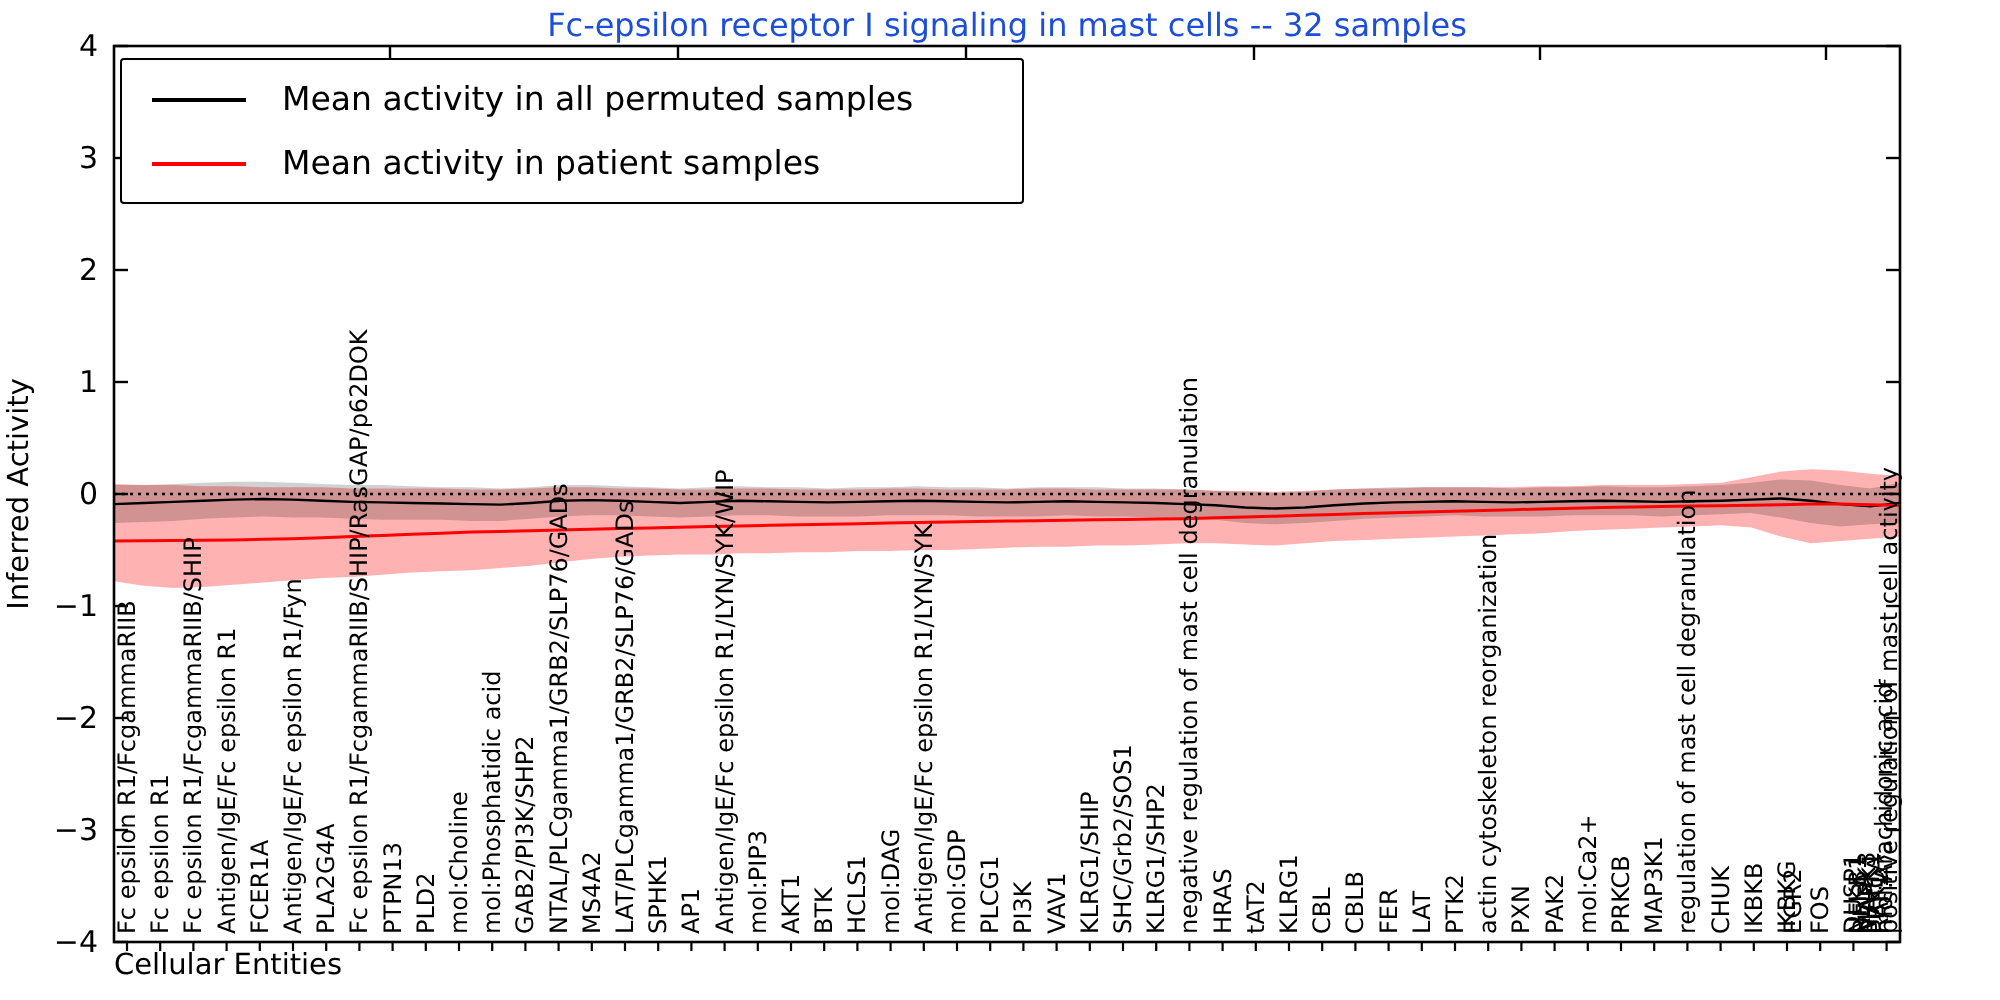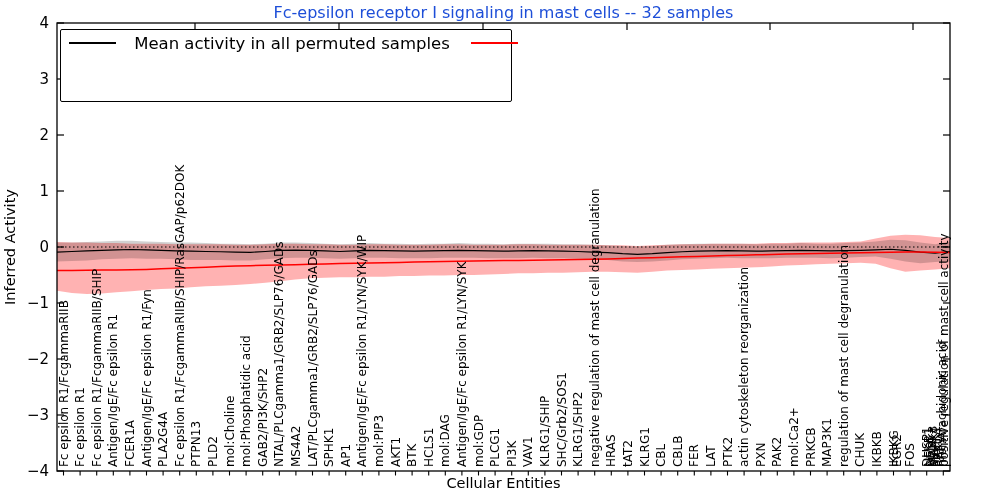--- a/index.html
+++ b/index.html
@@ -9,27 +9,27 @@
   }
   .title{
     position:absolute;left:57px;top:3px;width:893px;text-align:center;
     font-size:16px;color:#1d4ed8;white-space:nowrap;
   }
   .ylabel{
     position:absolute;left:-64px;top:238px;width:150px;height:18px;
     transform:rotate(-90deg);text-align:center;font-size:14.5px;color:#000;
   }
   .xlabel{
-    position:absolute;left:57px;top:475px;width:893px;text-align:center;
+    position:absolute;left:57px;top:475px;width:893px;
     font-size:14.5px;color:#000;
   }
   .legend{
     position:absolute;left:60px;top:29px;width:450px;height:71px;
     border:1px solid #000;border-radius:2px;background:#fff;z-index:5;
-    display:flex;flex-direction:row;justify-content:center;gap:6px;
+    display:flex;flex-direction:column;justify-content:center;gap:6px;
   }
   .legend-row{display:flex;align-items:center;height:26px;}
   .legend-line{width:47px;height:0;border-top:2px solid #000;margin-left:15px;flex:0 0 auto;}
   .legend-label{font-size:16.5px;color:#000;margin-left:18px;white-space:nowrap;}
   svg{position:absolute;left:0;top:0;}
 </style>
 </head>
 <body>
 
 <div class="figure">
@@ -195,15 +195,16 @@
   <div class="ylabel">Inferred Activity</div>
   <div class="xlabel">Cellular Entities</div>
 
   <div class="legend">
     <div class="legend-row">
       <span class="legend-line" style="border-top-color:#000000"></span>
       <span class="legend-label">Mean activity in all permuted samples</span>
     </div>
     <div class="legend-row">
       <span class="legend-line" style="border-top-color:#ff0000"></span>
+      <span class="legend-label">Mean activity in patient samples</span>
     </div>
   </div>
 </div>
 
 </body></html>

